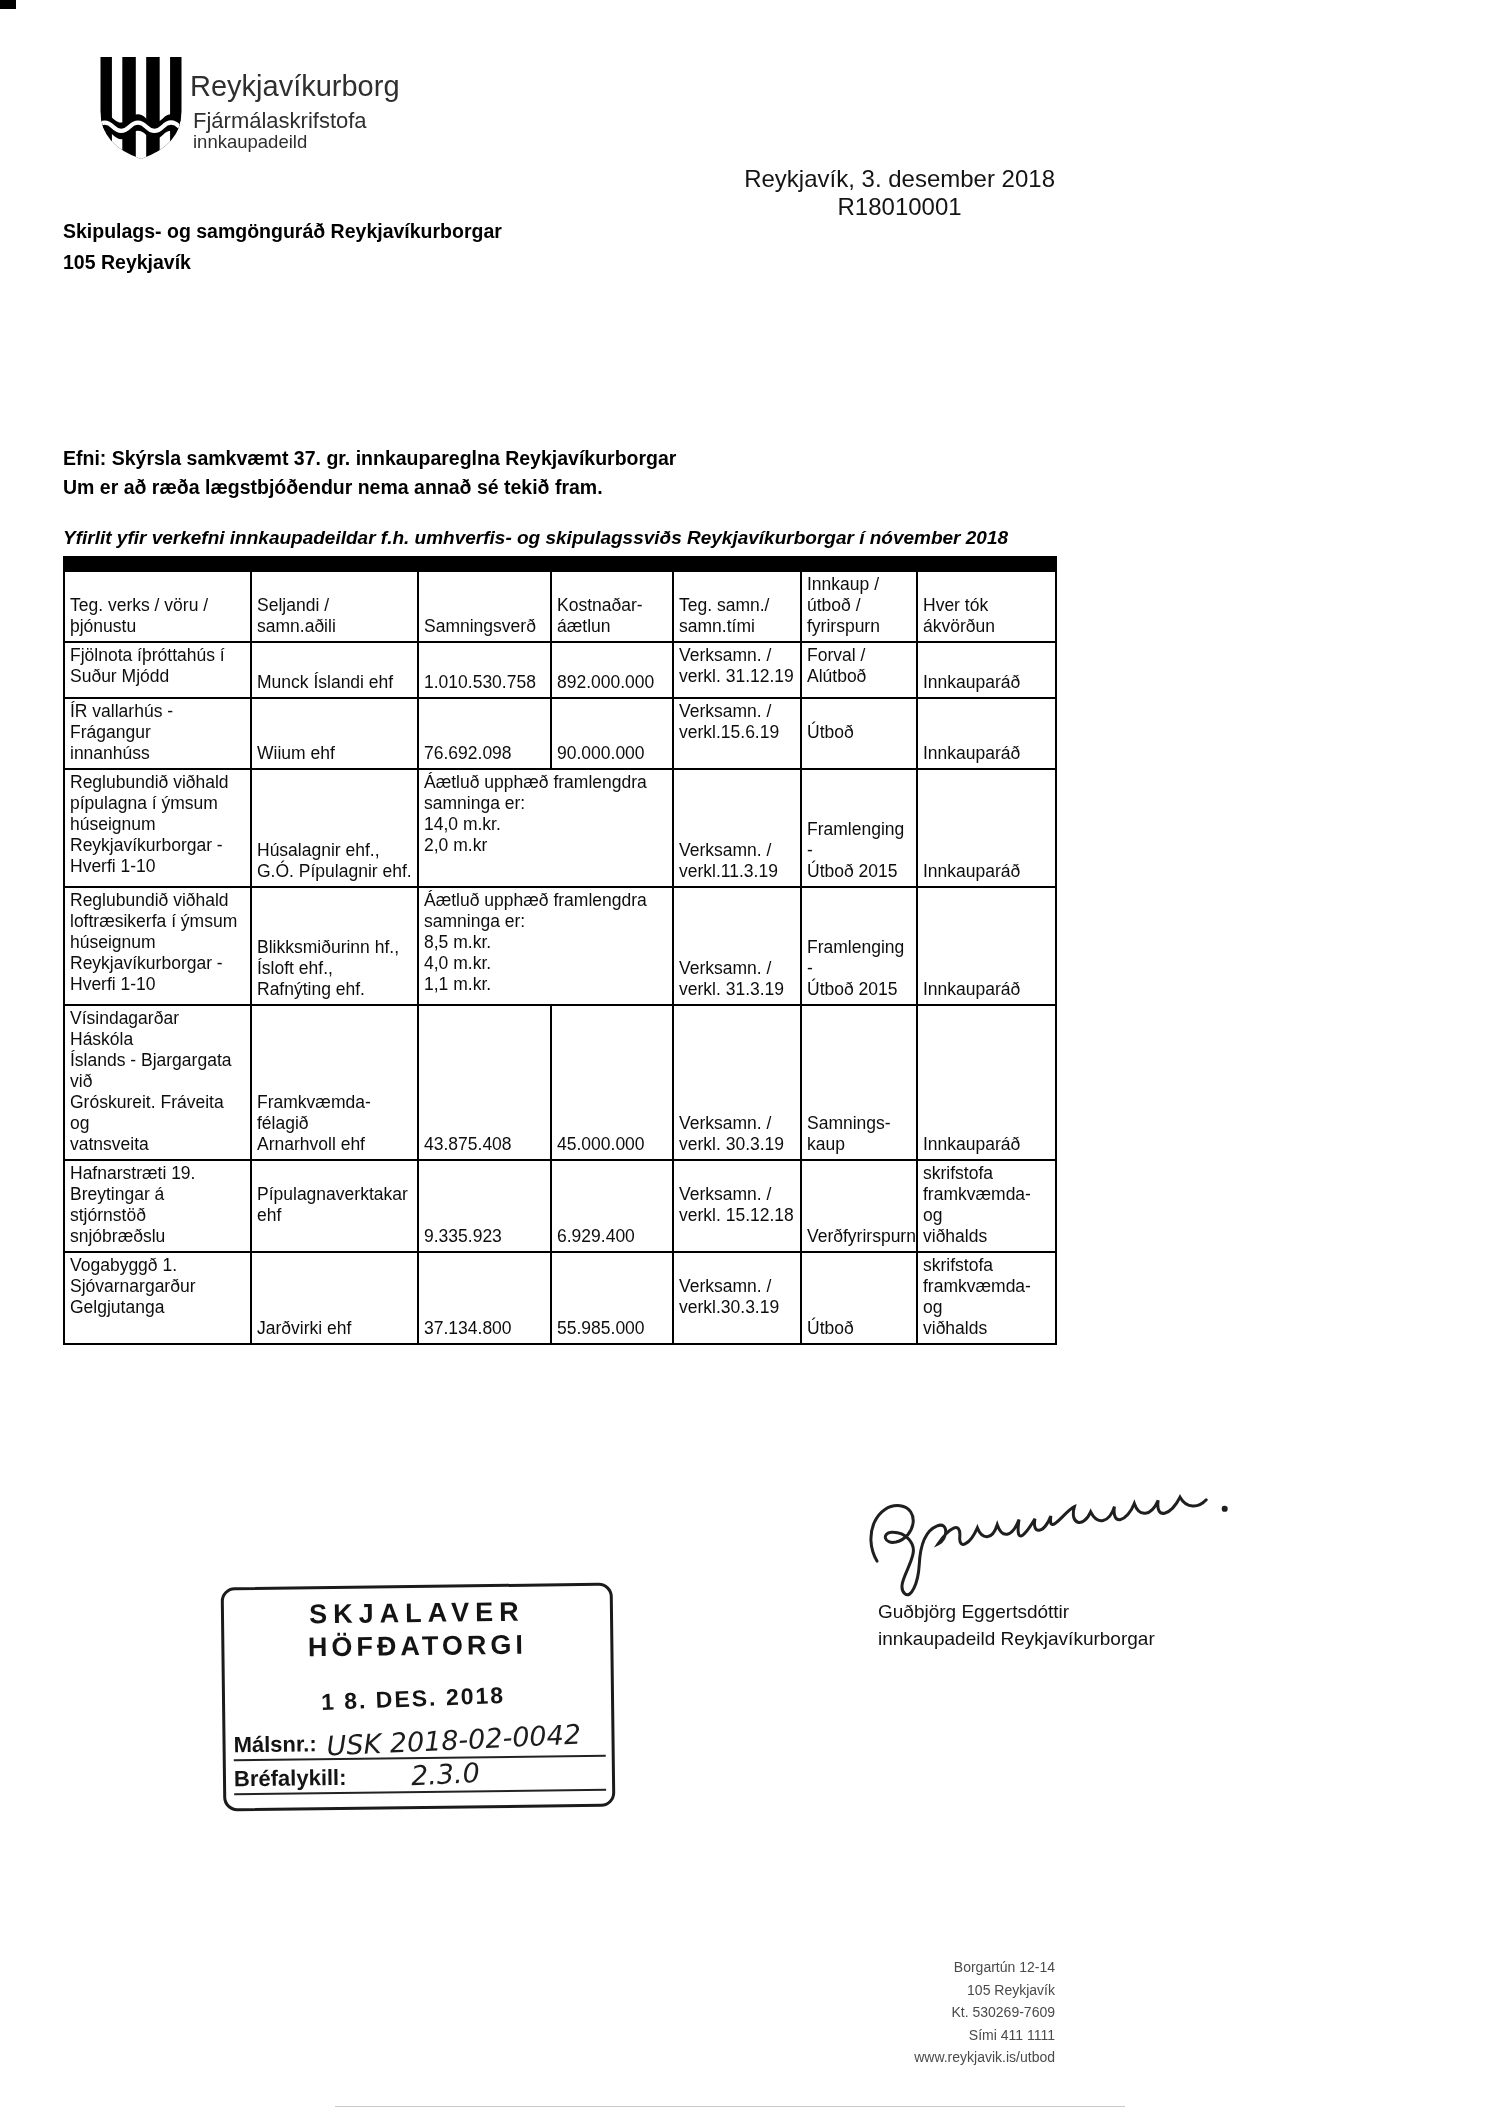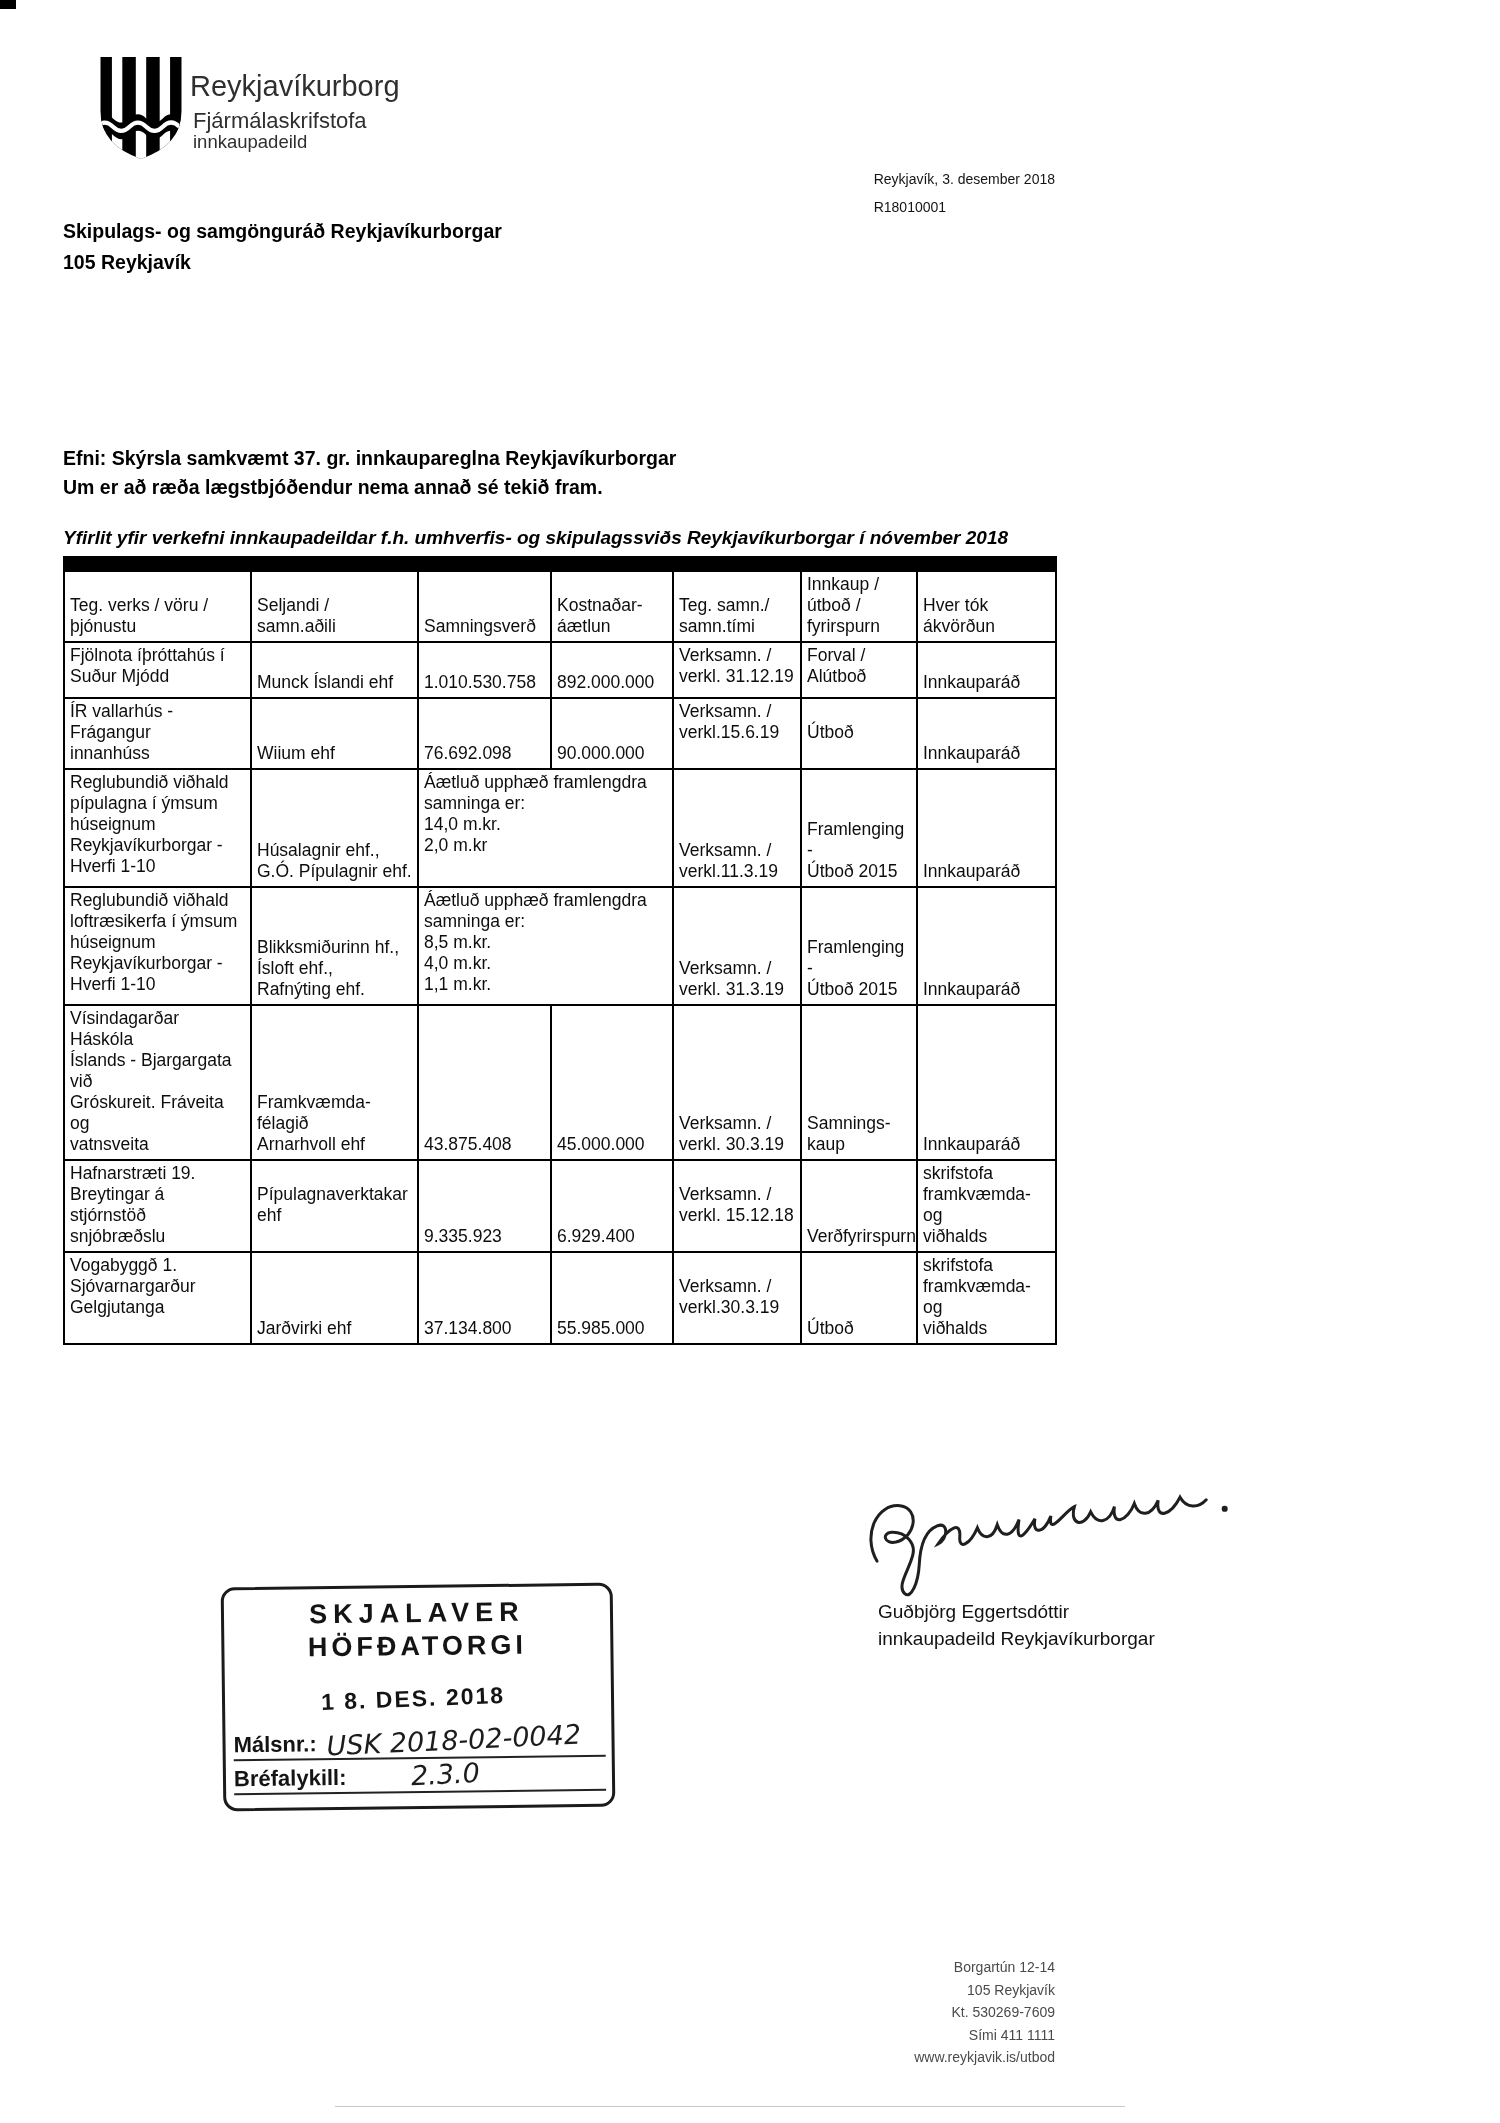--- a/index.html
+++ b/index.html
@@ -12,21 +12,21 @@
   
   .corner-mark{position:absolute;left:0;top:0;width:16px;height:9px;background:#000;}
   .bottom-scan-line{position:absolute;left:335px;top:2106px;width:790px;border-top:1.5px solid #c8c8c8;}
 
   
   .logo{position:absolute;left:96px;top:54px;}
   .org-name{position:absolute;left:190px;top:70px;font-size:29px;color:#2f2f2f;}
   .dept-line1{position:absolute;left:193px;top:108px;font-size:22px;color:#2f2f2f;}
   .dept-line2{position:absolute;left:193px;top:131px;font-size:18.5px;color:#2f2f2f;}
 
-  .date-block{position:absolute;right:445px;top:165px;text-align:left;font-size:14px;line-height:28px;color:#141414;}
+  .date-block{position:absolute;right:445px;top:165px;text-align:center;font-size:24px;line-height:28px;color:#141414;}
 
   .recipient{position:absolute;left:63px;top:216px;font-weight:bold;font-size:19.5px;line-height:31px;color:#000;}
 
   .subject{position:absolute;left:63px;top:444px;font-weight:bold;font-size:19.5px;line-height:29px;color:#000;}
 
   .table-title{position:absolute;left:63px;top:527px;font-weight:bold;font-style:italic;font-size:19px;color:#000;}
 
   
   .table-wrap{position:absolute;left:63px;top:556px;}
   #projects-table{border-collapse:collapse;table-layout:fixed;width:992px;font-size:17.5px;line-height:21px;color:#0d0d0d;}

